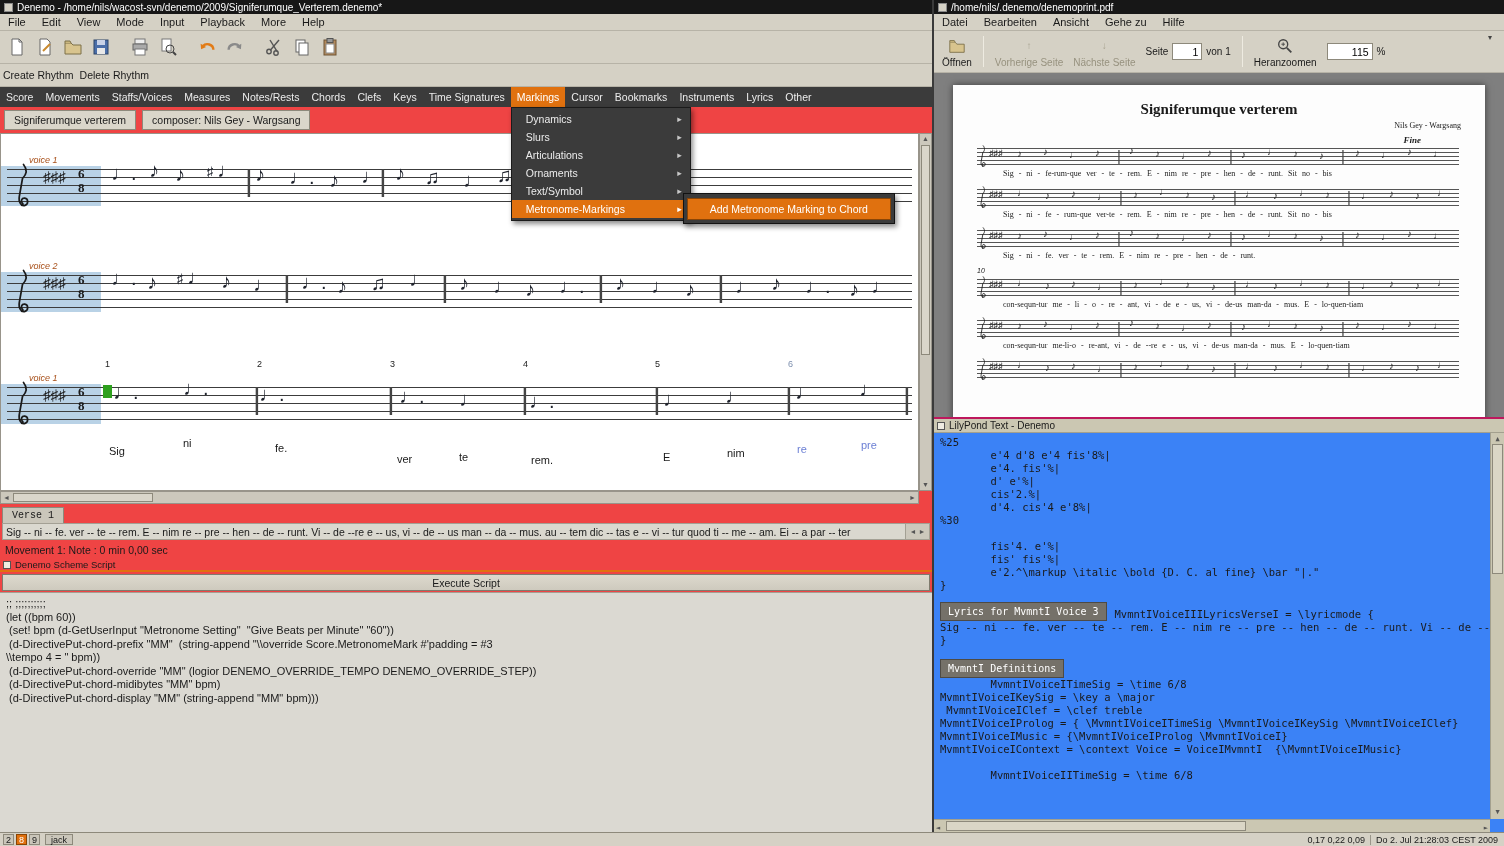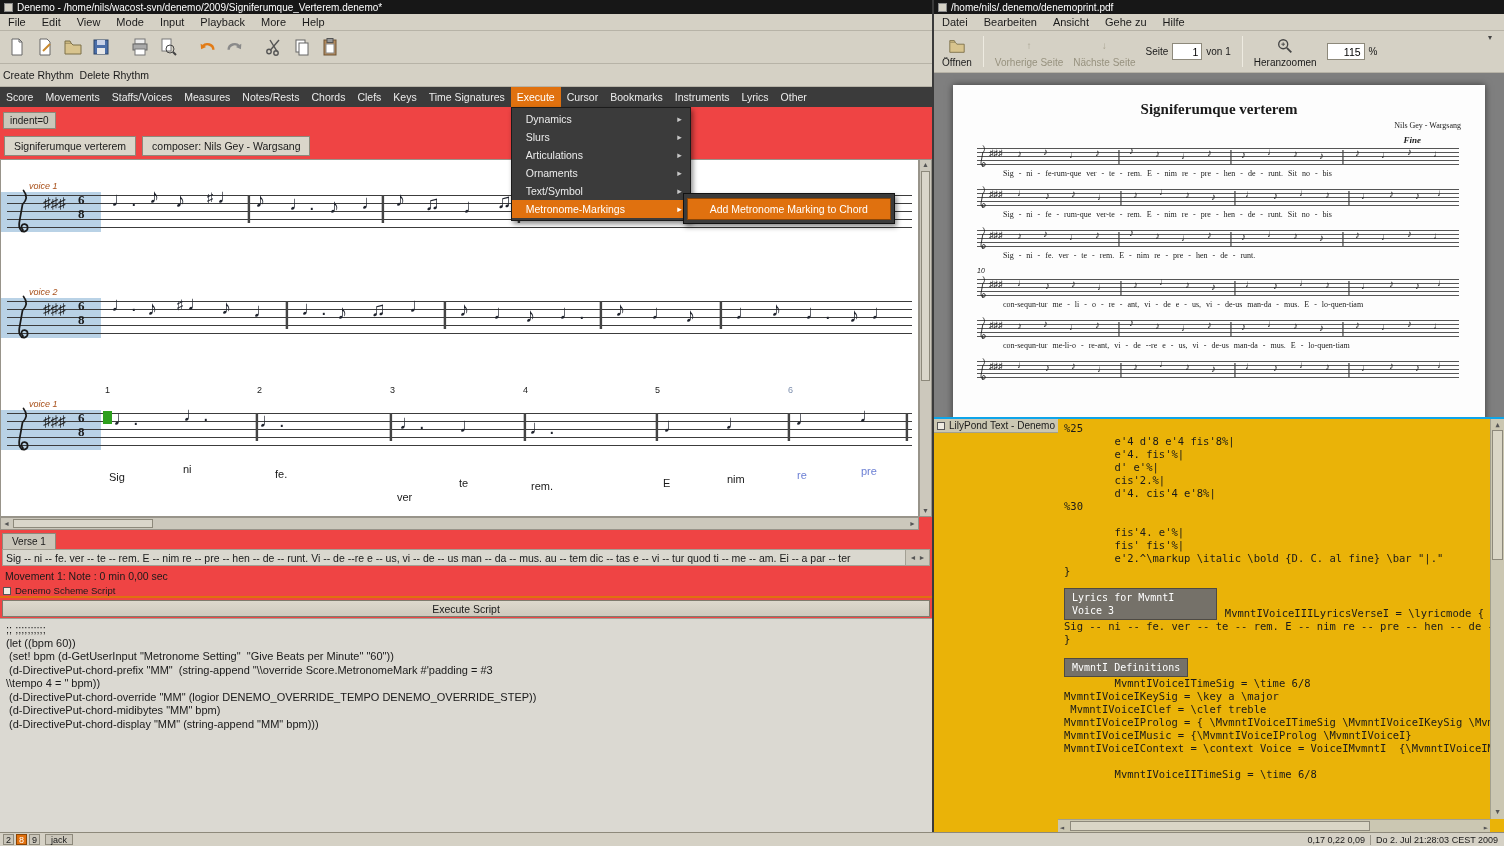--- a/index.html
+++ b/index.html
@@ -65,59 +65,59 @@
 
   .sc { position:absolute; line-height:1; white-space:pre; }
   .stafflines .sc { font-size:20px; color:#20242e; }
   .measrow .sc { font-size:9px; color:#222; }
   .lyricsrow .sc { font-size:11px; color:#1a1a1a; }
 
   .hscroll { height:13px; margin:0 13px 0 0; background:#ccc8bc; border:1px solid #98948a; position:relative; font-size:7px; color:#555; }
   .hthumb { position:absolute; top:1px; bottom:1px; left:12px; width:140px; background:#dad6ca; border:1px solid #8d897b; }
   .hs-left { position:absolute; left:2px; top:2px; } .hs-right { position:absolute; right:2px; top:2px; }
 
-  .verse-tabrow { height:19px; display:flex; align-items:flex-end; padding-left:2px; }
+  .verse-tabrow { height:19px; display:flex; align-items:flex-end; padding-left:2px;font-family:Liberation Mono, monospace; }
   .verse-tab { border:1px solid #8d897b; border-bottom:none; background:#cac6ba; font-size:10px; padding:2px 9px; }
   .verse-line { height:17px; background:#dad8cf; border:1px solid #a3a094; margin:0 2px; font-size:10.5px; display:flex; align-items:center; padding:0 3px; white-space:nowrap; overflow:hidden; position:relative; }
   .verse-spin { position:absolute; right:0; top:0; bottom:0; width:24px; background:#ccc8bc; border-left:1px solid #a3a094; display:flex; align-items:center; justify-content:center; gap:2px; font-size:7px; color:#555; }
 
   .statusline { height:19px; font-size:10.5px; display:flex; align-items:center; padding:0 5px; }
 
   .scheme-hdr { height:13px; border-bottom:2px solid #e0710f; display:flex; align-items:center; gap:4px; font-size:9.5px; padding:0 3px; }
   .mini-sq { width:8px; height:8px; border:1px solid #555; background:#efece2; flex:0 0 auto; }
   .exec-btn { height:17px; margin:2px 2px 1px; border:1px solid #7f7b6d; background:linear-gradient(#ddd9cd,#cecabe); display:flex; align-items:center; justify-content:center; font-size:10.5px; }
   .record-row { height:16px; display:flex; align-items:center; gap:5px; padding:0 4px; font-size:10.5px; border-bottom:1px solid #b7b3a7; }
   .script { flex:1; background:#dbd9d2; border-top:1px solid #a3a094; font-size:11px; line-height:13.5px; padding:4px 6px; white-space:pre-wrap; overflow:hidden; font-family:"Liberation Sans",sans-serif; }
 
   
   .etoolbar { height:42px; background:#d5d1c5; border-bottom:1px solid #b7b3a7; display:flex; align-items:center; padding:0 8px; gap:10px; font-size:10px; }
   .tcol { display:flex; flex-direction:column; align-items:center; gap:1px; }
   .tcol .eicon { height:20px; display:flex; align-items:center; }
   .tcol.disabled { color:#97927f; }
   .tcol.disabled .eicon { color:#a9a492; }
   .vsep { width:1px; align-self:stretch; margin:5px 1px; background:#b2ae a2; background:#b2aea2; border-right:1px solid #eeebe1; }
   .entry { background:#fff; border:1px solid #8d897b; font-size:10.5px; height:17px; text-align:right; padding:0 3px; font-family:"Liberation Sans",sans-serif; }
-  .pg-entry { width:30px; } .zm-entry { width:38px; }
+  .pg-entry { width:30px; } .zm-entry { width:46px; }
   .erow { display:flex; align-items:center; gap:4px; }
   .tb-caret { margin-left:auto; align-self:flex-start; padding:2px 4px; font-size:8px; color:#444; }
 
   .docarea { height:344px; background:#7f7f7f; position:relative; overflow:hidden; }
   .page { position:absolute; left:50%; transform:translateX(-50%); top:12px; width:532px; height:520px; background:#fdfdfd; box-shadow:0 0 7px rgba(0,0,0,.55); padding:16px 24px 0; }
   .ptitle { text-align:center; font-family:"Liberation Serif",serif; font-weight:bold; font-size:15px; }
   .pcomposer { text-align:right; font-family:"Liberation Serif",serif; font-size:8px; margin-top:3px; }
   .pfine { text-align:right; font-family:"Liberation Serif",serif; font-weight:bold; font-style:italic; font-size:9px; margin:5px 40px 0 0; }
   .pstaff { position:relative; height:17px; margin-top:11px; }
   .plines { position:absolute; left:0; right:2px; top:0; height:17px; background:repeating-linear-gradient(to bottom,#555 0 1px,transparent 1px 4px); }
   .plines .sc { font-size:10px; color:#222; }
   .pclef { position:absolute; left:1px; top:-3px; width:9px; height:23px; z-index:2; }
   .pkey { position:absolute; left:12px; top:0; font-size:9px; z-index:2; }
   .plyr { font-family:"Liberation Serif",serif; font-size:8px; margin:4px 0 0 26px; white-space:nowrap; overflow:hidden; word-spacing:3px; }
   .pmeasure { font-size:7px; font-style:italic; margin:7px 0 -6px 0; }
 
-  .lilywin { height:415px; display:flex; flex-direction:row; border-top:2px solid #0ea5e9; background:#eab308; }
+  .lilywin { height:415px; display:flex; flex-direction:column; border-top:2px solid #be185d; background:#3b82f6; }
   .lily-titlebar { height:14px; background:#cbc7b2; border-bottom:1px solid #a3a08e; display:flex; align-items:center; gap:4px; font-size:10px; padding:0 3px; }
   .lily-body { flex:1; position:relative; overflow:hidden; font-family:"DejaVu Sans Mono",monospace; font-size:10.5px; line-height:13px; }
   .lily-content { position:absolute; left:0; right:14px; top:0; bottom:13px; padding:3px 6px; overflow:hidden; }
   .lcode { white-space:pre; font:inherit; }
   .lily-btn { display:inline-block; background:#757169; color:#fff; border:1px solid #4e4a44; padding:2px 7px; font-size:10px; }
   .lyr-row { display:flex; align-items:flex-end; gap:8px; margin-top:10px; }
   .defs-row { margin-top:12px; }
   .lily-vscroll { position:absolute; right:0; top:0; bottom:13px; width:14px; background:#cbc7b2; border-left:1px solid #a3a08e; font-size:7px; text-align:center; color:#555; }
   .lily-vthumb { position:absolute; left:1px; right:1px; top:11px; height:130px; background:#dad6c6; border:1px solid #8d897b; }
   .lily-hscroll { position:absolute; left:0; right:14px; bottom:0; height:13px; background:#cbc7b2; border-top:1px solid #a3a08e; font-size:7px; color:#555; }
@@ -250,21 +250,21 @@
         <span class="citem">Score</span>
         <span class="citem">Movements</span>
         <span class="citem">Staffs/Voices</span>
         <span class="citem">Measures</span>
         <span class="citem">Notes/Rests</span>
         <span class="citem">Chords</span>
         <span class="citem">Clefs</span>
         <span class="citem">Keys</span>
         <span class="citem">Time Signatures</span>
         <span class="citem active">
-          <span>Execute</span>
+          <span>Markings</span>
           <div class="dropdown">
             <div class="ditem">
               <span>Dynamics</span>
               <span class="darr">▸</span>
             </div>
             <div class="ditem">
               <span>Slurs</span>
               <span class="darr">▸</span>
             </div>
             <div class="ditem">
@@ -289,23 +289,20 @@
           </div>
         </span>
         <span class="citem">Cursor</span>
         <span class="citem">Bookmarks</span>
         <span class="citem">Instruments</span>
         <span class="citem">Lyrics</span>
         <span class="citem">Other</span>
       </div>
 
       <div class="workarea">
-        <div class="row-indent">
-          <span class="indent-btn">indent=0</span>
-        </div>
         <div class="row-titles">
           <span class="tfield">Signiferumque verterem</span>
           <span class="tfield">composer: Nils Gey - Wargsang</span>
         </div>
 
         <div class="scorewrap">
           <div class="score">
 
             <div class="staffblock v1">
               <span class="voicelabel">voice 1</span>
@@ -415,21 +412,21 @@
                   <span class="sc" style="left: 646px; top: -3px; color: rgb(68, 68, 68); font-size: 30px;">|</span>
                   <span class="sc" style="left: 778px; top: -3px; color: rgb(68, 68, 68); font-size: 30px;">|</span>
                   <span class="sc" style="left: 896px; top: -3px; color: rgb(68, 68, 68); font-size: 30px;">|</span>
                 </div>
             </div>
             <div class="cursor"></div>
             <div class="lyricsrow">
                 <span class="sc" style="left: 102px; top: 8px;">Sig</span>
                 <span class="sc" style="left: 176px; top: 0px;">ni</span>
                 <span class="sc" style="left: 268px; top: 5px;">fe.</span>
-                <span class="sc" style="left: 390px; top: 28px;">ver</span>
+                <span class="sc" style="left: 390px; top: 16px;">ver</span>
                 <span class="sc" style="left: 452px; top: 14px;">te</span>
                 <span class="sc" style="left: 524px; top: 17px;">rem.</span>
                 <span class="sc" style="left: 656px; top: 14px;">E</span>
                 <span class="sc" style="left: 720px; top: 10px;">nim</span>
                 <span class="sc" style="left: 790px; top: 6px; color: rgb(107, 127, 212);">re</span>
                 <span class="sc" style="left: 854px; top: 2px; color: rgb(107, 127, 212);">pre</span>
               </div>
           </div>
           <div class="vscroll">
             <div class="sb-arrow">▲</div>

